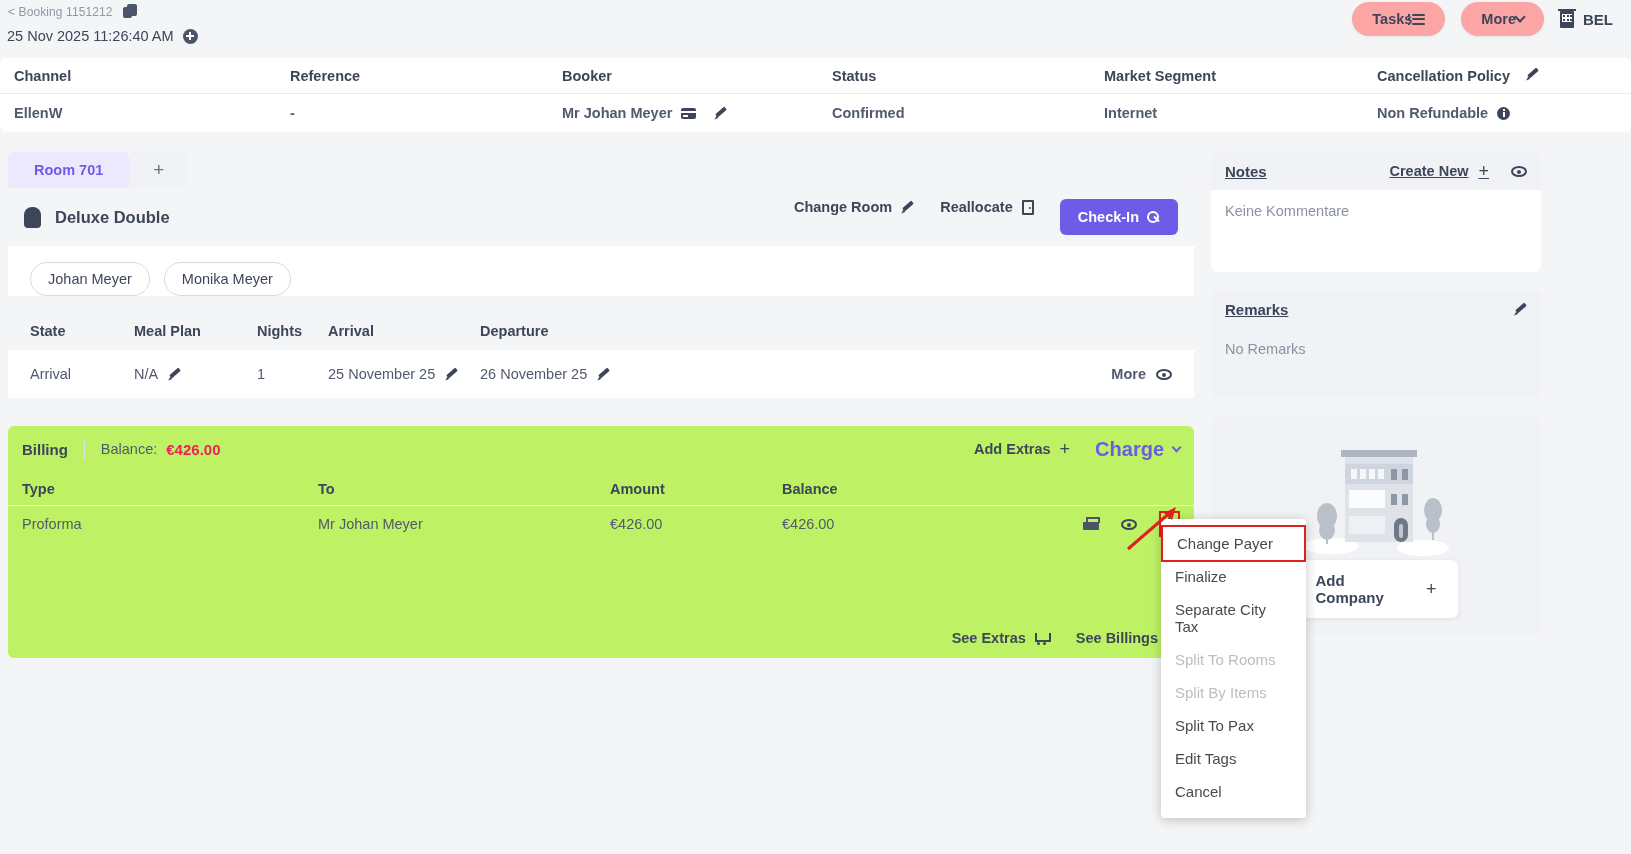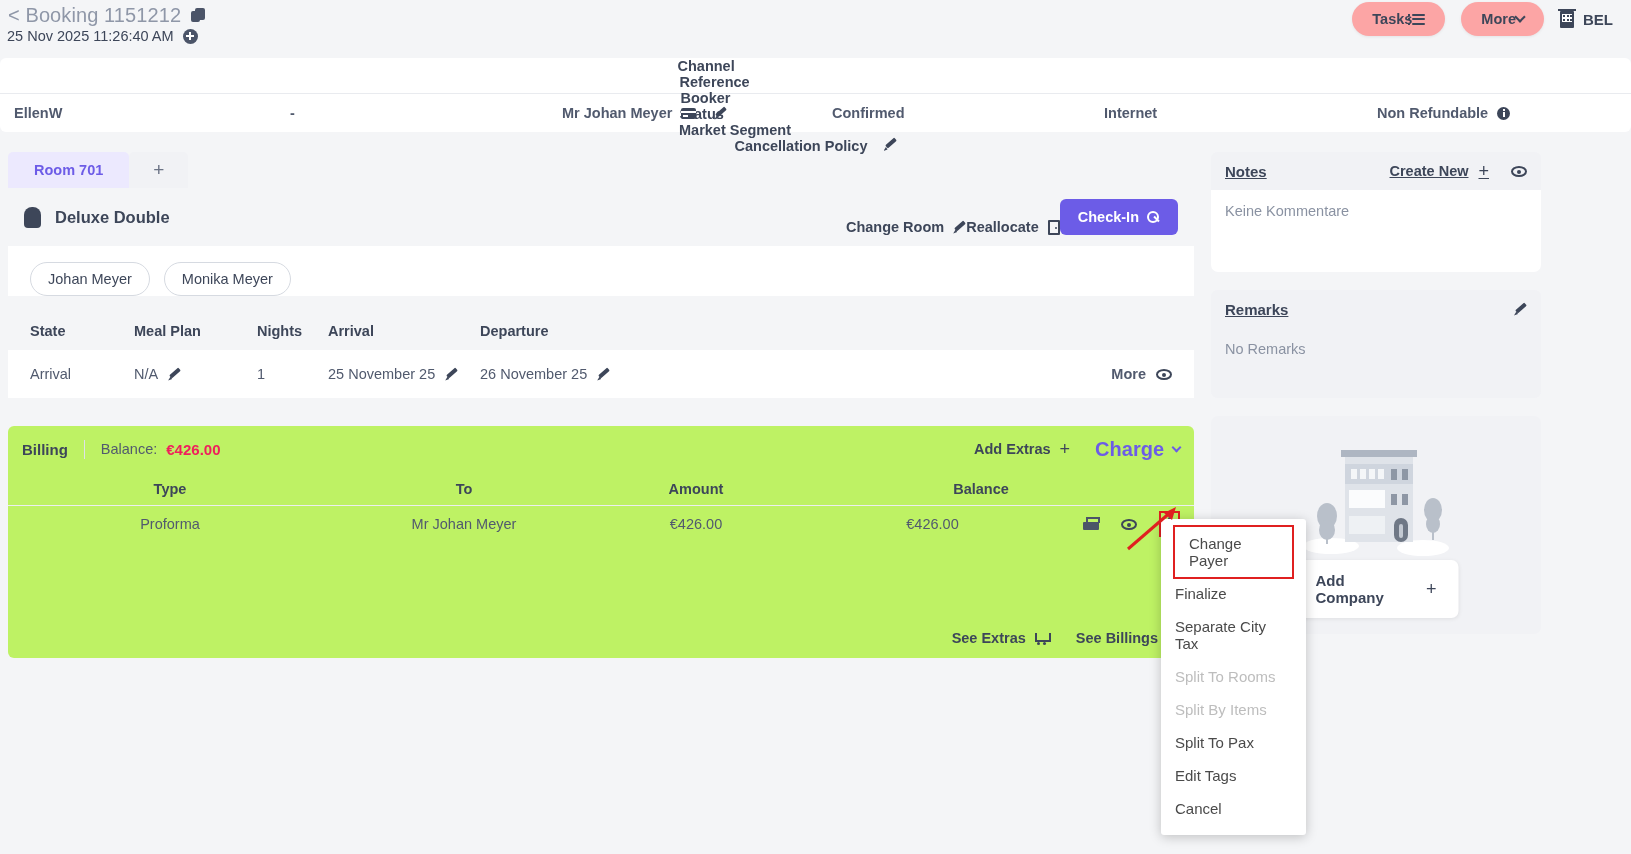--- a/index.html
+++ b/index.html
@@ -8,21 +8,21 @@
     font-family: "Liberation Sans", sans-serif;
     background: #f4f5f7;
     color: #3d4659;
     overflow: hidden;
   }
   .page { position: relative; width: 1631px; height: 854px; }
 
   
   .topbar { position: absolute; left: 0; top: 0; width: 1631px; height: 58px; }
   .crumb { position: absolute; left: 8px; top: 4px; display: flex; align-items: center; gap: 10px; }
-  .crumb-link { font-size: 20px; color: #8f97a8; letter-spacing: .1px; }
+  .crumb-link { font-size: 12px; color: #8f97a8; letter-spacing: .1px; }
   .copy-ic { display: inline-block; position: relative; width: 15px; height: 15px; }
   .copy-ic i { position: absolute; display: block; border: 2px solid #4b5468; border-radius: 2px; }
   .copy-ic i:nth-child(1) { width: 10px; height: 12px; left: 4px; top: 0; background: #4b5468; }
   .copy-ic i:nth-child(2) { width: 9px; height: 11px; left: 0; top: 3px; background: #4b5468; }
   .stamp { position: absolute; left: 7px; top: 28px; display: flex; align-items: center; gap: 9px; }
   .stamp-txt { font-size: 14.5px; color: #3d4659; }
   .plus-circ { width: 15px; height: 15px; border-radius: 50%; background: #4b5468; position: relative; }
   .plus-circ:before, .plus-circ:after { content:""; position: absolute; background:#fff; }
   .plus-circ:before { width: 8px; height: 2px; left: 3.5px; top: 6.5px; }
   .plus-circ:after { width: 2px; height: 8px; left: 6.5px; top: 3.5px; }
@@ -38,21 +38,21 @@
   .site { display: flex; align-items: center; gap: 9px; font-size: 15px; font-weight: bold; color: #3d4659; }
   .bldg-ic { width: 14px; height: 17px; background: #3d4659; position: relative; border-radius: 1px; }
   .bldg-ic:before { content:""; position:absolute; left:2px; top:3px; width:10px; height:8px;
       background: repeating-linear-gradient(to right,#fff 0 1.5px,transparent 1.5px 3.3px),
                   repeating-linear-gradient(to bottom,#fff 0 1.5px,transparent 1.5px 3.5px); }
   .bldg-ic:after { content:""; position:absolute; left:-2px; top:-2px; width:18px; height:2px; background:#3d4659; }
 
   
   .summary { position: absolute; left: 0; top: 58px; width: 1631px; background: #fff; border-radius: 6px; }
   .sum-head, .sum-row { display: flex; align-items: center; padding: 0 14px; }
-  .sum-head { height: 36px; border-bottom: 1px solid #e9ebef; flex-direction: column; }
+  .sum-head { height: 36px; border-bottom: 1px solid #e9ebef; }
   .sum-row { height: 38px; }
   .sum-head > div { font-size: 14.5px; font-weight: bold; color: #3d4659; }
   .sum-row > div { font-size: 14.5px; color: #515a6e; display: flex; align-items: center; gap: 9px; font-weight: bold; }
   .c1 { width: 276px; } .c2 { width: 272px; } .c3 { width: 270px; }
   .c4 { width: 272px; } .c5 { width: 273px; } .c6 { flex: 1; }
 
   .pencil { width: 13px; height: 13px; position: relative; display: inline-block; flex: none; }
   .pencil:before { content:""; position:absolute; left:1px; top:3px; width:12px; height:4px;
       background:#3d4659; transform: rotate(-42deg); border-radius:1px; }
   .pencil:after { content:""; position:absolute; left:0px; top:9px; width:4px; height:4px;
@@ -68,21 +68,21 @@
   .leftcol { position: absolute; left: 8px; top: 152px; width: 1186px; }
   .tabs { display: flex; }
   .tab { padding: 10px 26px; font-size: 14.5px; border-radius: 5px 5px 0 0; text-align: right; }
   .tab.active { background: #ece9fe; color: #6d5ce7; font-weight: bold; }
   .tab.add { background: #f1f2f5; color: #6b7385; font-size: 19px; padding: 6px 24px; display: flex; align-items: center; }
 
   .roomcard { background: #f4f5f7; border-radius: 0 6px 0 0; }
   .roomline { display: flex; align-items: center; height: 58px; padding: 0 16px; }
   .lock-ic { width: 17px; height: 21px; background: #3d4659; border-radius: 8px 8px 4px 4px; margin-right: 14px; position: relative; }
   .room-type { font-size: 16.5px; font-weight: bold; color: #3d4659; }
-  .room-acts { margin-left: auto; display: flex; align-items: flex-end; }
+  .room-acts { margin-left: auto; display: flex; align-items: flex-start; gap: 26px; }
   .act { display: flex; align-items: center; gap: 9px; font-size: 14.5px; font-weight: bold; color: #3d4659; }
   .door-ic { width: 12px; height: 15px; border: 2px solid #3d4659; border-radius: 1px; position: relative; }
   .door-ic:before { content:""; position:absolute; right:1px; top:5px; width:2px; height:2px; background:#3d4659; border-radius:50%; }
   .checkin-btn { background: #6c5ce7; color: #fff; font-size: 14.5px; font-weight: bold;
      padding: 10px 18px; border-radius: 6px; display: flex; align-items: center; gap: 8px; }
   .key-ic { width: 13px; height: 13px; position: relative; }
   .key-ic:before { content:""; position:absolute; left:0; top:0; width:8px; height:8px;
      border: 2px solid #fff; border-radius: 50%; }
   .key-ic:after { content:""; position:absolute; left:6px; top:7px; width:7px; height:2px;
      background:#fff; transform: rotate(45deg); }
@@ -110,21 +110,21 @@
   .bill-title { font-size: 15px; font-weight: bold; color: #3d4659; }
   .vdiv { width: 1px; height: 19px; background: #dfe2e8; margin: 0 16px; }
   .bal-lbl { font-size: 14.5px; color: #515a6e; }
   .bal-val { font-size: 15px; font-weight: bold; color: #f01f5c; margin-left: 9px; }
   .bill-acts { margin-left: auto; display: flex; align-items: center; gap: 25px; }
   .plusglyph { font-size: 18px; line-height: 1; color: #3d4659; font-weight: 300; }
   .charge { color: #6c5ce7; font-weight: bold; font-size: 20px; display: flex; align-items: center; gap: 9px; }
   .chev-p { width: 7px; height: 7px; border-right: 2px solid #6c5ce7; border-bottom: 2px solid #6c5ce7;
             transform: rotate(45deg); margin-top: -4px; }
 
-  .bill-head, .bill-row { display: flex; align-items: center; padding: 0 14px; text-align: center; }
+  .bill-head, .bill-row { display: flex; align-items: center; padding: 0 14px; }
   .bill-head { height: 34px; border-bottom: 1px solid #eceef1; }
   .bill-row { height: 36px; }
   .bill-head > div { font-size: 14.5px; font-weight: bold; }
   .bill-row > div { font-size: 14.5px; color: #515a6e; }
   .b1 { width: 296px; } .b2 { width: 292px; } .b3 { width: 172px; } .b4 { flex: 1; }
   .row-icons { display: flex; align-items: center; gap: 22px; margin-left: auto; }
   .print-ic { width: 16px; height: 14px; position: relative; }
   .print-ic:before { content:""; position:absolute; left:3px; top:0; width:10px; height:4px; border:2px solid #4b5468; border-bottom:0; }
   .print-ic:after { content:""; position:absolute; left:0; top:5px; width:16px; height:8px; background:#4b5468; border-radius:1px; }
   .dots-btn { display: flex; flex-direction: column; gap: 2.5px; padding: 4px 7px; }
@@ -155,21 +155,21 @@
   .illus { position: absolute; left: 50%; top: 22px; transform: translateX(-50%); }
   .addco { position: absolute; left: 50%; bottom: 16px; transform: translateX(-50%);
            background: #fff; border-radius: 7px; padding: 12px 22px; display: flex; align-items: center; gap: 13px;
            font-size: 15px; font-weight: bold; color: #3d4659; box-shadow: 0 1px 4px rgba(0,0,0,.08); }
 
   
   .menu { position: absolute; left: 1161px; top: 519px; width: 145px; background: #fff;
           border-radius: 3px; box-shadow: 0 2px 12px rgba(0,0,0,.22); padding: 8px 0 10px; z-index: 40; }
   .menu-item { padding: 8px 14px; font-size: 15px; color: #4a4a4a; }
   .menu-item.disabled { color: #bdbdbd; }
-  .menu-item.hl { border: 2px solid #e02020; margin: -2px 12px; position: relative; z-index: 2; background:#fff; }
+  .menu-item.hl { border: 2px solid #e02020; margin: -2px 0; position: relative; z-index: 2; background:#fff; }
 
   .arrow-svg { position: absolute; left: 1120px; top: 505px; z-index: 50; }
 </style>
 </head>
 <body>
 
 <div class="page">
 
   <div class="topbar">
     <div class="crumb">

